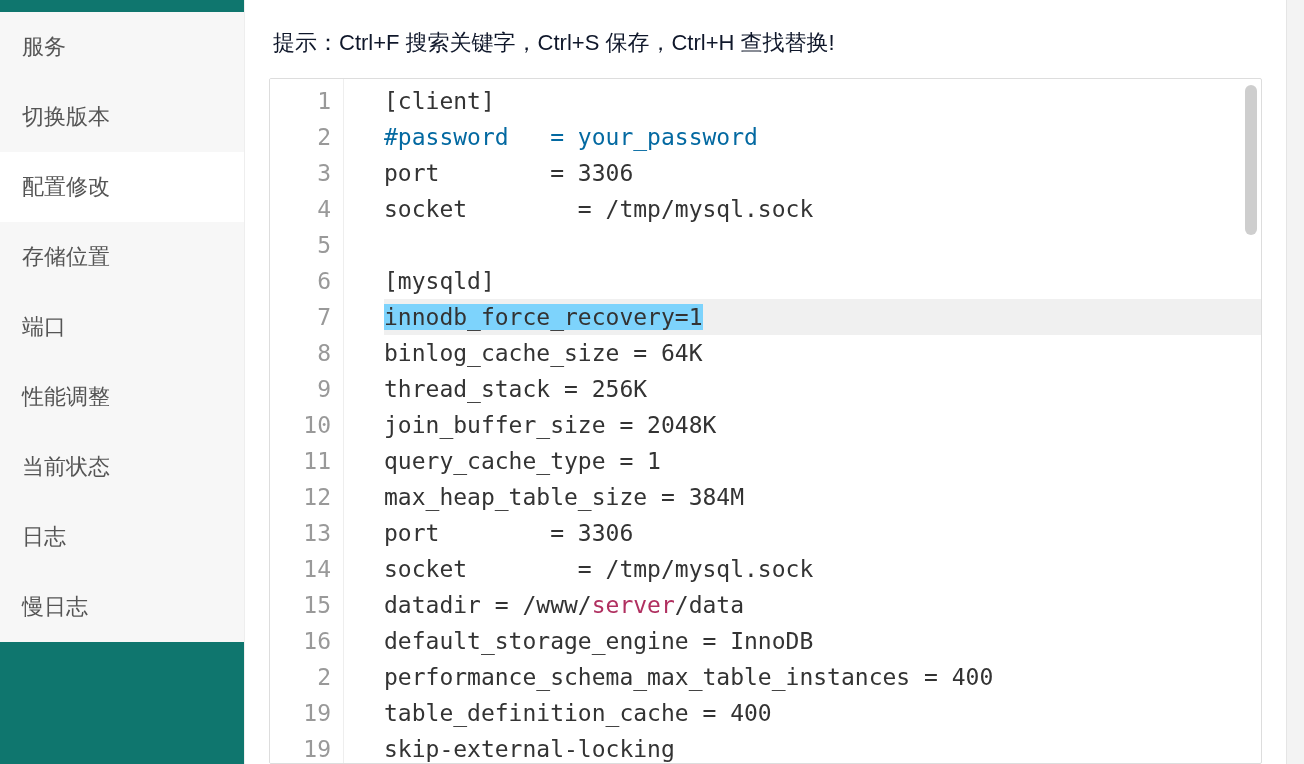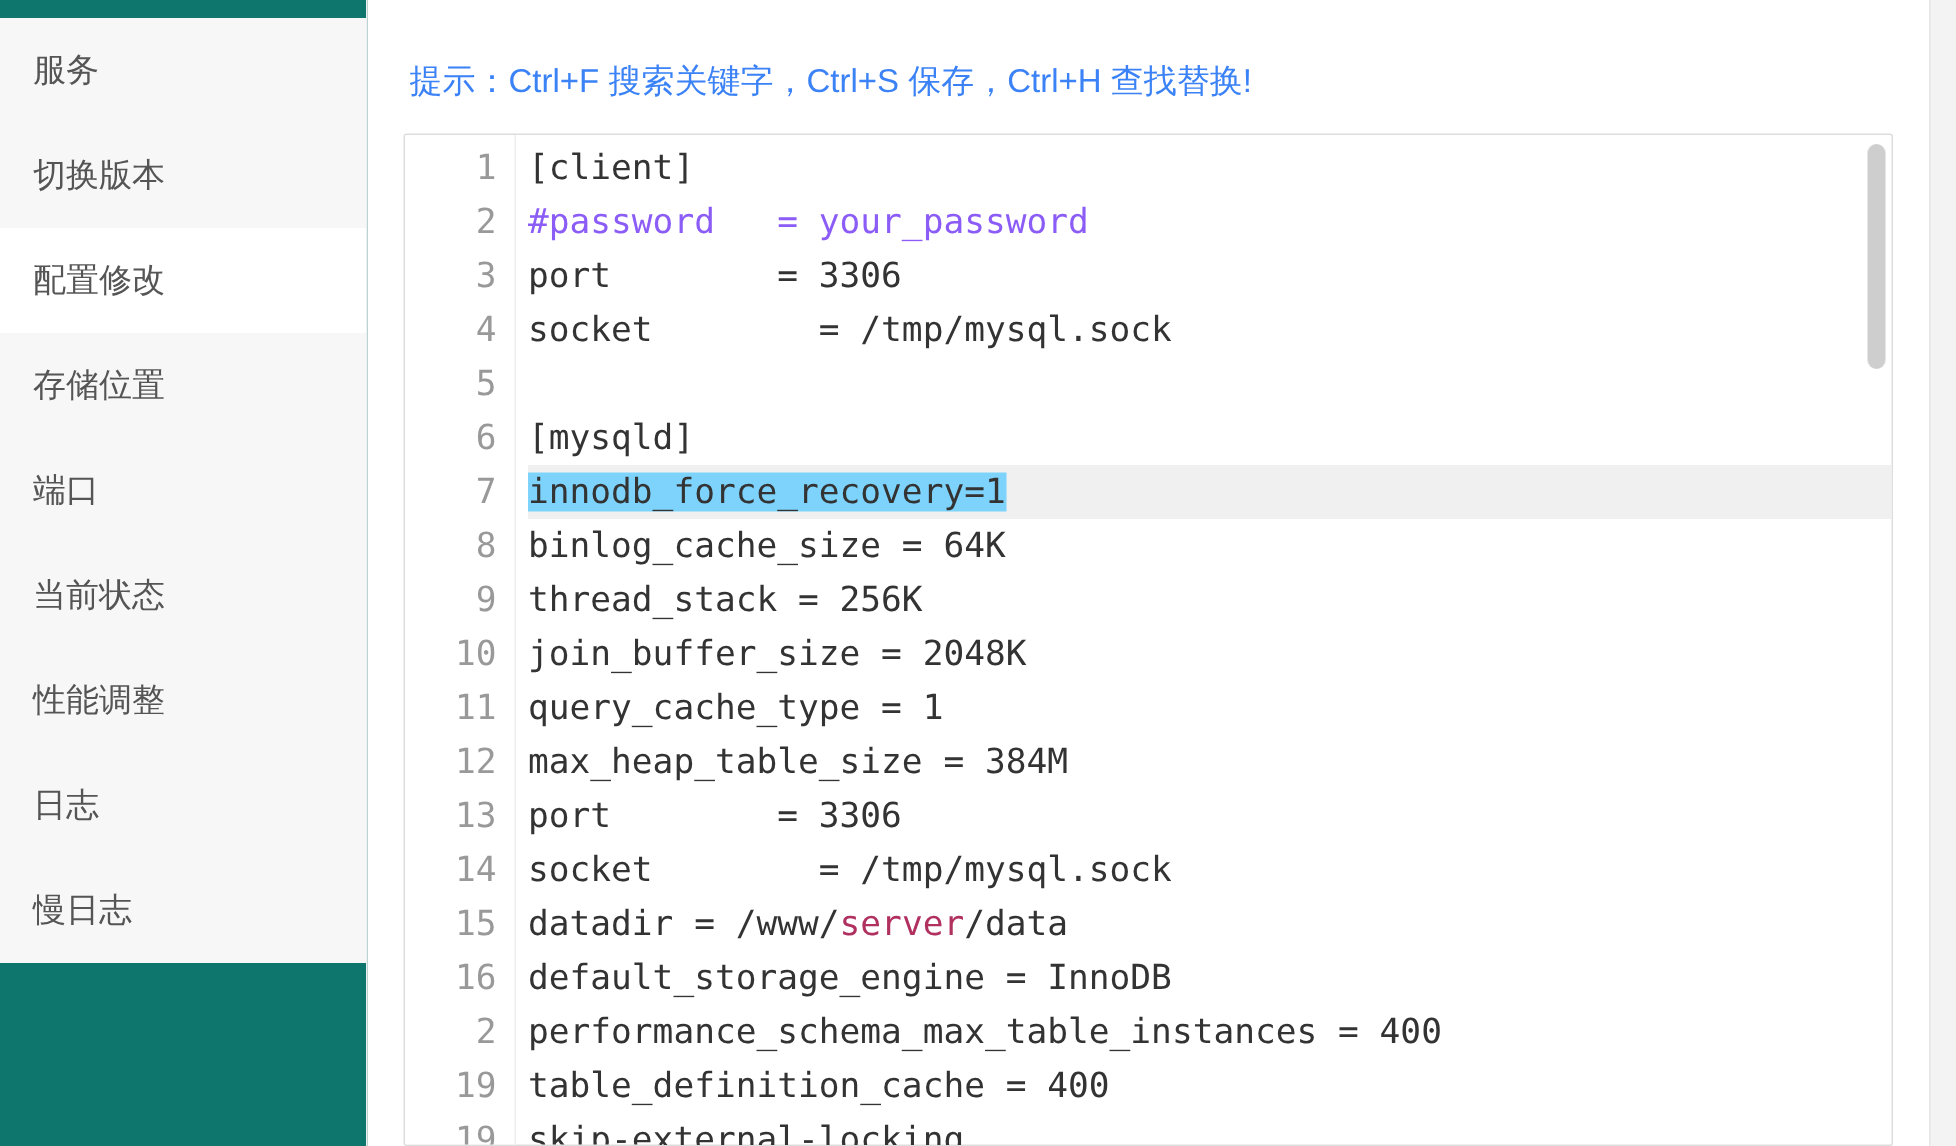--- a/index.html
+++ b/index.html
@@ -2,46 +2,46 @@
 <html><head>
 <meta charset="utf-8">
 <style>
   * { box-sizing: border-box; margin: 0; padding: 0; }
   html, body { width: 1304px; height: 764px; font-family: "Helvetica Neue", Arial, "PingFang SC", "Microsoft YaHei", sans-serif; background: #fff; color: #333; }
   .root { display: flex; width: 100%; height: 100%; }
   .sidebar { width: 245px; background: #0f766e; border-right: 1px solid #eee; padding-top: 12px; }
   .sidebar-item { padding: 20px 22px; font-size: 22px; color: #555; cursor: pointer; background: #f7f7f7; }
   .sidebar-item.active { background: #ffffff; }
   .main { flex: 1; display: flex; flex-direction: column; padding: 0; }
-  .hint { font-size: 22px; color: #3b82f6; padding: 28px 28px 10px 28px; margin-top: 11px; }
+  .hint { font-size: 22px; color: #0f172a; padding: 28px 28px 10px 28px; }
   .editor-wrap { flex: 1; margin: 10px 24px 0 24px; border: 1px solid #ddd; border-radius: 2px; overflow: hidden; position: relative; }
   .editor { display: flex; font-family: "Menlo", "Consolas", "DejaVu Sans Mono", monospace; font-size: 23px; line-height: 36px; height: 100%; overflow: auto; }
   .gutter { background: #ffffff; color: #999; text-align: right; padding: 4px 12px 4px 0; min-width: 74px; user-select: none; border-right: 1px solid #eee; }
   .gutter .gline { height: 36px; }
   .code { flex: 1; padding: 4px 0 4px 8px; white-space: pre; color: #333; position: relative; }
-  .code .cline { height: 36px; position: relative; }
+  .code .cline { height: 36px; position: relative; margin-left: 32px; }
   .cline.highlight { background: #f0f0f0; }
   .sel { background: #7dd3fc; }
-  .tok-comment { color: #8b5cf6; }
+  .tok-comment { color: #0369a1; }
   .tok-keyword { color: #b03060; }
   .scrollbar { position: absolute; top: 6px; right: 4px; width: 12px; height: 150px; background: #c9c9c9; border-radius: 6px; opacity: 0.9; }
   .right-strip { width: 18px; background: #f3f3f3; border-left: 1px solid #e5e5e5; }
 </style>
 </head>
 <body>
 
 <div class="root">
   <div class="sidebar" id="sidebar">
       <div class="sidebar-item">服务</div>
       <div class="sidebar-item">切换版本</div>
       <div class="sidebar-item active">配置修改</div>
       <div class="sidebar-item">存储位置</div>
       <div class="sidebar-item">端口</div>
+      <div class="sidebar-item">性能调整</div>
       <div class="sidebar-item">当前状态</div>
-      <div class="sidebar-item">性能调整</div>
       <div class="sidebar-item">日志</div>
       <div class="sidebar-item">慢日志</div>
     </div>
 
   <div class="main">
     <div class="hint">提示：Ctrl+F 搜索关键字，Ctrl+S 保存，Ctrl+H 查找替换!</div>
     <div class="editor-wrap">
       <div class="editor">
         <div class="gutter" id="gutter">
             <div class="gline">1</div>

